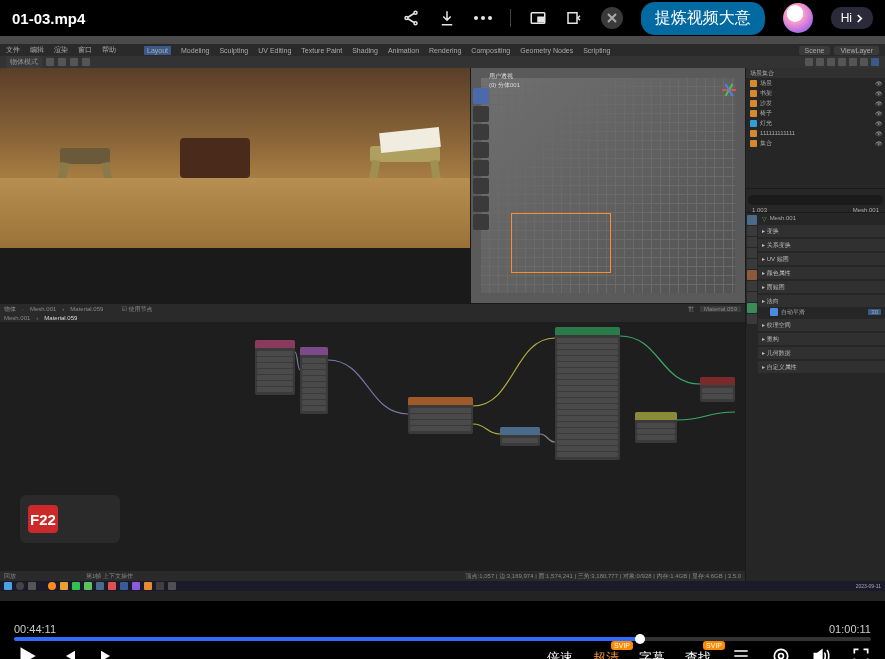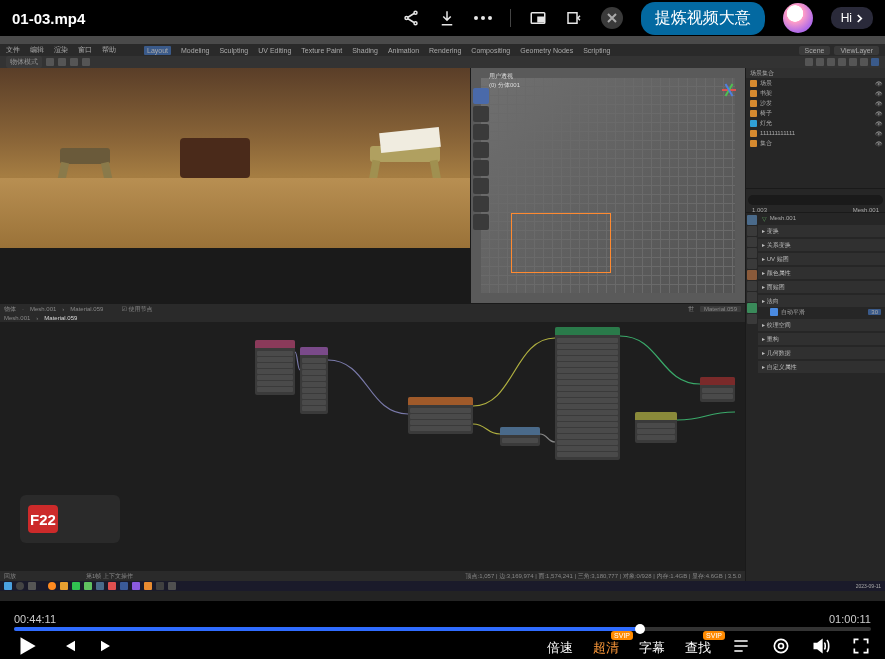--- a/index.html
+++ b/index.html
@@ -65,21 +65,21 @@
 .win-taskbar { height: 10px; background: #1a1a2a; display: flex; align-items: center; padding: 0 4px; gap: 4px; }
 .win-icon { width: 8px; height: 8px; border-radius: 1px; }
 
 
 .side-row { height: 10px; display: flex; align-items: center; padding: 0 4px; gap: 3px; font-size: 6px; color: #aaa; }
 .side-row .eye { margin-left: auto; width: 6px; height: 6px; }
 .side-icon { width: 7px; height: 7px; background: #cc8a30; border-radius: 1px; }
 .side-sect { height: 12px; background: #303030; font-size: 6px; color: #bbb; display: flex; align-items: center; padding: 0 4px; margin-top: 2px; }
 
 
-.player { height: 58px; background: #000; padding: 12px 14px 0; }
+.player { height: 58px; background: #000; padding: 22px 14px 0; }
 .progress { position: relative; height: 4px; background: #333; border-radius: 2px; margin-bottom: 2px; }
 .progress .fill { position: absolute; left: 0; top: 0; height: 100%; background: #2f6cff; border-radius: 2px; }
 .progress .knob { position: absolute; top: -3px; width: 10px; height: 10px; background: #fff; border-radius: 50%; }
 .time-row { display: flex; justify-content: space-between; font-size: 11px; color: #ccc; margin-bottom: 2px; }
 .ctrl-row { display: flex; align-items: center; gap: 20px; }
 .ctrl-right { margin-left: auto; display: flex; align-items: center; gap: 20px; }
 .play-btn { cursor: pointer; }
 .ctrl-text { font-size: 13px; position: relative; cursor: pointer; }
 .ctrl-text.active { color: #ff9a3a; }
 .swp-badge { position: absolute; top: -8px; right: -14px; background: #ff8a00; color: #fff; font-size: 7px; padding: 1px 3px; border-radius: 3px; }

